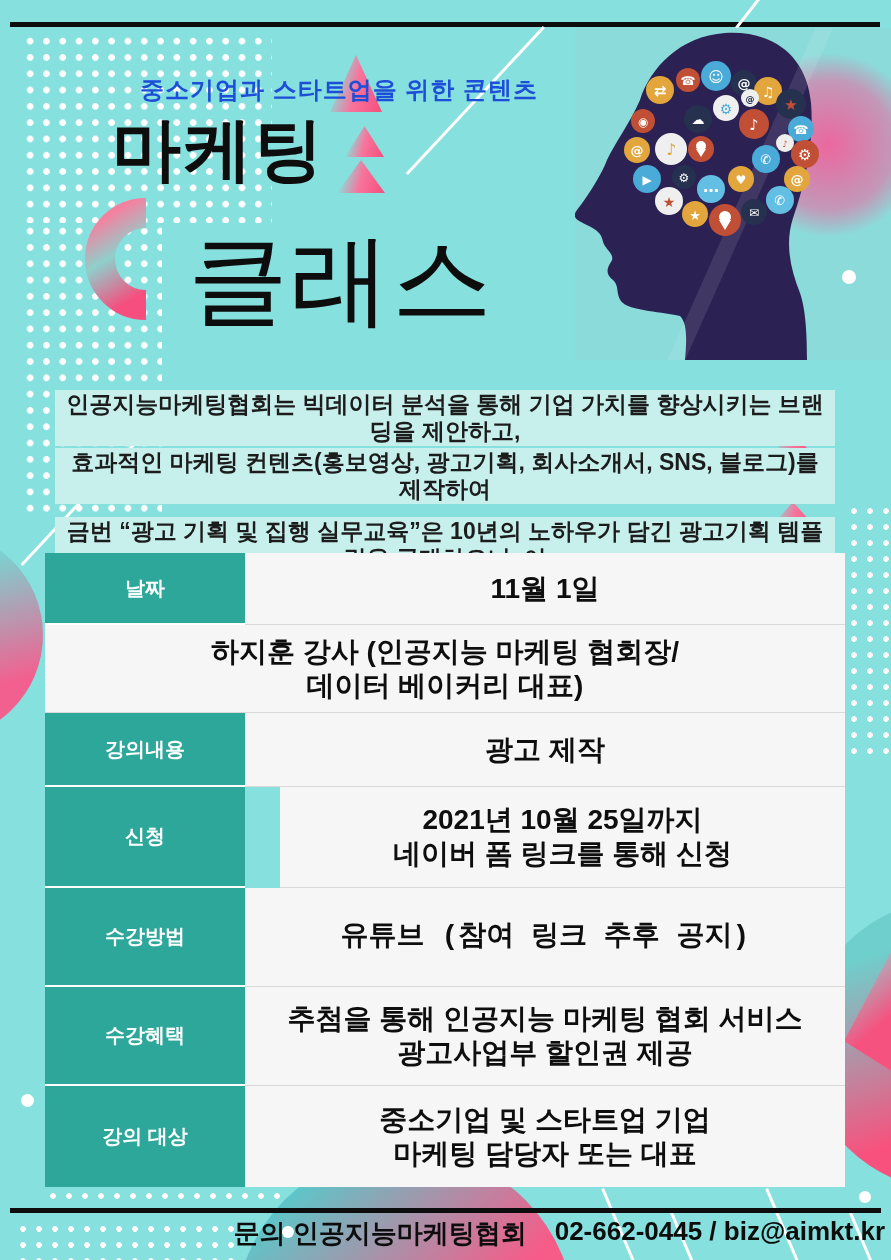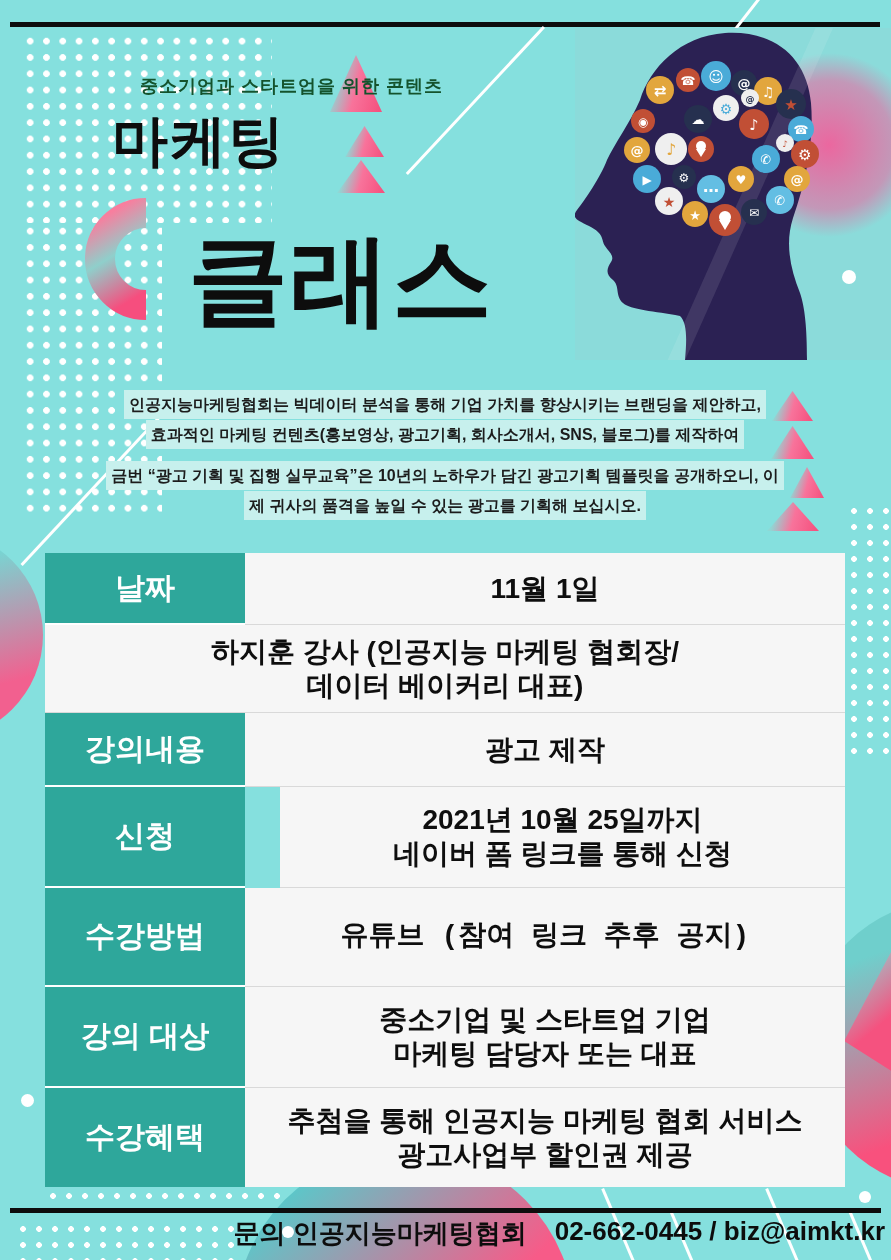--- a/index.html
+++ b/index.html
@@ -10,34 +10,34 @@
   .abs{position:absolute;}
   .blackline{position:absolute;height:5px;background:#0d0d0d;}
   .dots{position:absolute;background-image:radial-gradient(circle,#ffffff 3px,rgba(255,255,255,0) 3.6px);background-size:16.3px 16.3px;}
   .dots.small{background-image:radial-gradient(circle,#ffffff 2.6px,rgba(255,255,255,0) 3.1px);background-size:16px 16px;}
   .bigdot{position:absolute;background:#fff;border-radius:50%;}
   .dline{position:absolute;height:3px;background:#ffffff;transform-origin:0 0;}
   .tri{position:absolute;clip-path:polygon(50% 0,100% 100%,0 100%);background:linear-gradient(105deg,#8FD8D5 18%,#F8739B 52%,#F5527F 95%);}
   .blob{position:absolute;border-radius:50%;}
 
   
-  .tagline{position:absolute;left:140px;top:74px;font-size:18px;font-weight:bold;color:#14532d;letter-spacing:1px;}
-  .title1{position:absolute;left:112px;top:104px;font-size:56px;font-weight:900;color:#0d0d0d;letter-spacing:2px;}
-  .title2{position:absolute;left:188px;top:214px;font-size:100px;font-weight:700;color:#0d0d0d;letter-spacing:2px;}
+  .tagline{position:absolute;left:140px;top:74px;font-size:24px;font-weight:bold;color:#1d4ed8;letter-spacing:1px;}
+  .title1{position:absolute;left:112px;top:104px;font-size:69px;font-weight:900;color:#0d0d0d;letter-spacing:2px;}
+  .title2{position:absolute;left:188px;top:214px;font-size:100px;font-weight:400;color:#0d0d0d;letter-spacing:2px;}
 
   
   .intro{position:absolute;left:55px;top:390px;width:780px;text-align:center;}
   .intro .line{margin:0 0 1px 0;line-height:27px;}
-  .intro .line span{display:inline-block;background:#C7F0ED;color:#1c1c1c;font-size:16px;font-weight:bold;padding:1px 5px;}
+  .intro .line span{display:inline-block;background:#C7F0ED;color:#1c1c1c;font-size:23px;font-weight:bold;padding:1px 5px;}
   .intro .gap{margin-top:12px;}
 
   
   .ctable{position:absolute;left:45px;top:553px;width:800px;}
   .crow{display:flex;}
-  .clabel{width:200px;flex:0 0 200px;background:#2EA79B;color:#ffffff;font-size:30px;font-weight:bold;display:flex;align-items:center;justify-content:center;border-bottom:2px solid #ffffff;}
+  .clabel{width:200px;flex:0 0 200px;background:#2EA79B;color:#ffffff;font-size:20px;font-weight:bold;display:flex;align-items:center;justify-content:center;border-bottom:2px solid #ffffff;}
   .cvalue{flex:1;background:#F6F6F6;color:#0e0e0e;font-size:28px;font-weight:bold;display:flex;align-items:center;justify-content:center;text-align:center;white-space:pre-line;line-height:34px;border-bottom:1px solid #D9D9D9;}
   .crow:last-child .clabel{border-bottom:none;}
   .crow:last-child .cvalue{border-bottom:none;}
 
   
   .footer{position:absolute;left:240px;top:1216px;width:645px;display:flex;justify-content:flex-end;gap:28px;font-size:26px;font-weight:bold;color:#0d0d0d;white-space:nowrap;}
 
   
   .illus{position:absolute;left:575px;top:28px;width:316px;height:332px;background:#8BDBDA;}
 </style>
@@ -209,30 +209,30 @@
     </div>
     <div class="crow" style="height:101px;gap:35px;">
       <div class="clabel">신청</div>
       <div class="cvalue">2021년 10월 25일까지
 네이버 폼 링크를 통해 신청</div>
     </div>
     <div class="crow" style="height:99px;font-family:Liberation Mono, monospace;">
       <div class="clabel">수강방법</div>
       <div class="cvalue">유튜브 (참여 링크 추후 공지)</div>
     </div>
+    <div class="crow" style="height:99px;">
+      <div class="clabel">수강혜택</div>
+      <div class="cvalue">추첨을 통해 인공지능 마케팅 협회 서비스
+광고사업부 할인권 제공</div>
+    </div>
     <div class="crow" style="height:101px;">
       <div class="clabel">강의 대상</div>
       <div class="cvalue">중소기업 및 스타트업 기업
 마케팅 담당자 또는 대표</div>
     </div>
-    <div class="crow" style="height:99px;">
-      <div class="clabel">수강혜택</div>
-      <div class="cvalue">추첨을 통해 인공지능 마케팅 협회 서비스
-광고사업부 할인권 제공</div>
-    </div>
   </div>
 
   <div class="blackline" style="left:10px;top:1208px;width:871px;"></div>
   <div class="footer">
     <span>문의 인공지능마케팅협회</span>
     <span>02-662-0445 / biz@aimkt.kr</span>
   </div>
 
 </div>
 

